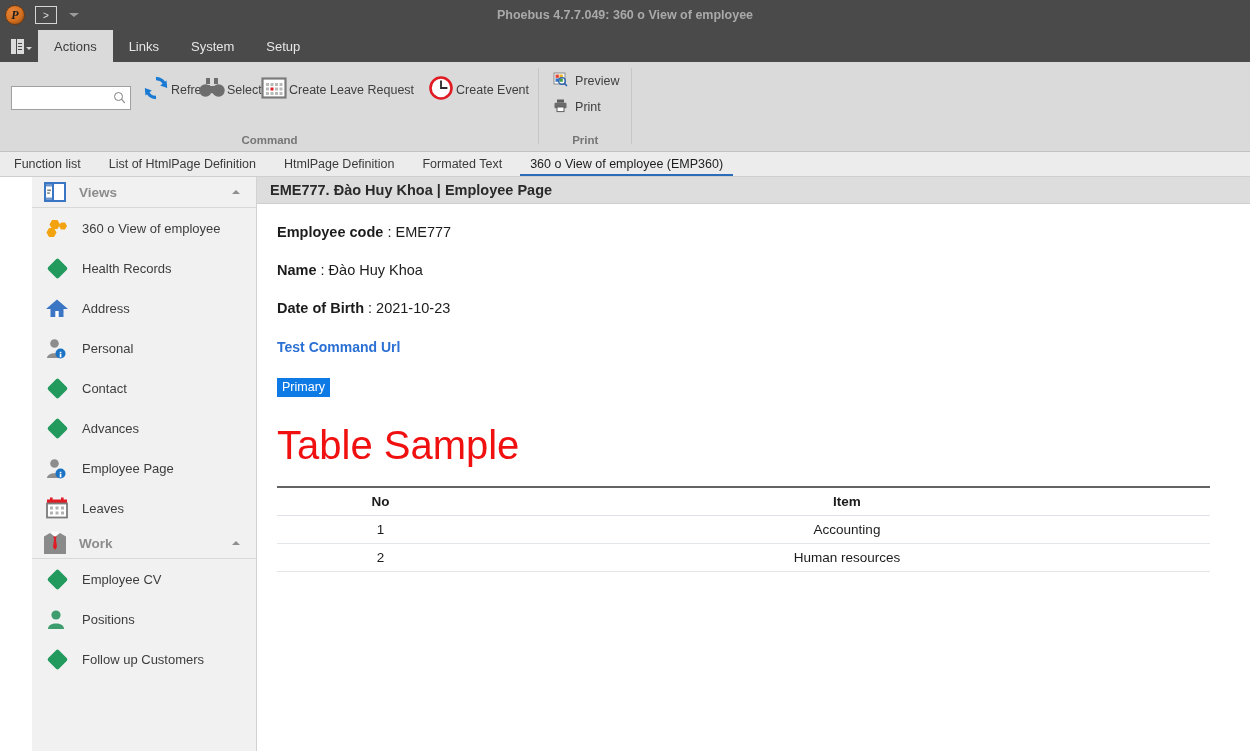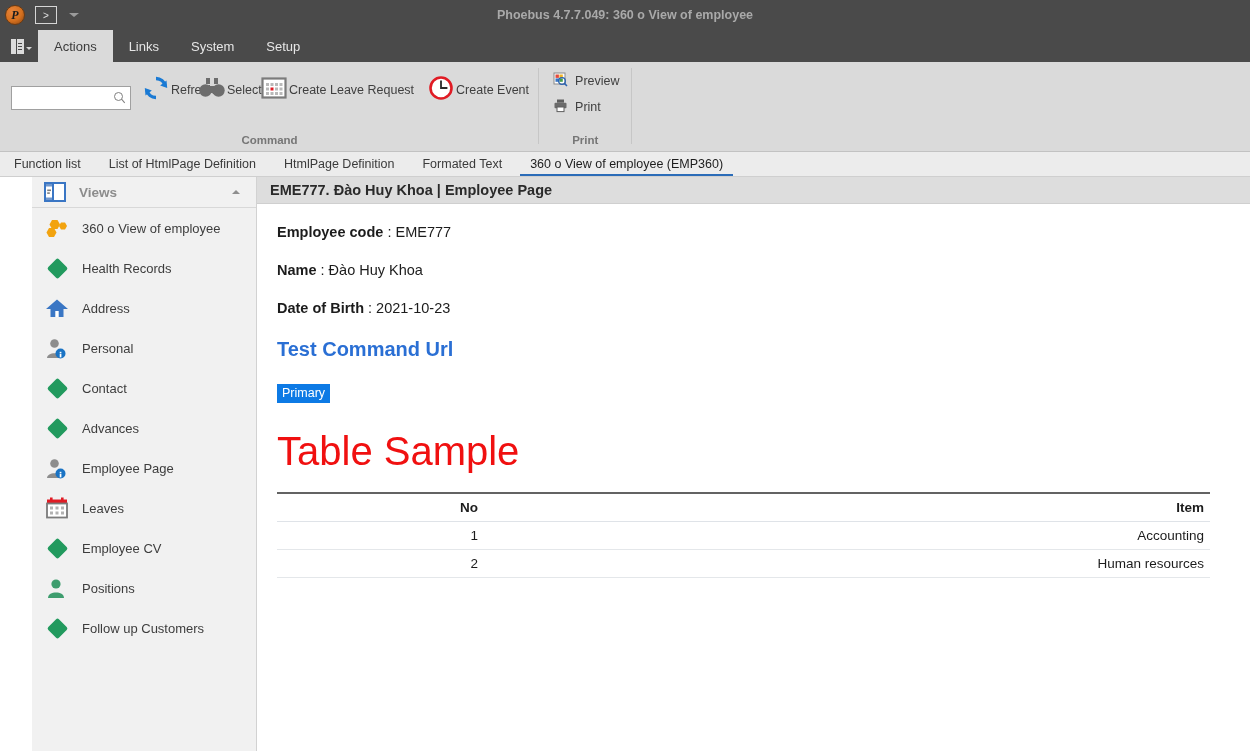--- a/index.html
+++ b/index.html
@@ -294,21 +294,21 @@
     padding-left: 13px;
     font-size: 14.5px;
     font-weight: bold;
     color: #2a2a2a;
   }
   .content { padding: 20px 20px 0 20px; }
   .field { font-size: 14.5px; color: #1c1c1c; margin-bottom: 22px; }
   .field b { font-weight: bold; }
   .cmd-link {
     display: inline-block;
-    font-size: 20px;
+    font-size: 14px;
     font-weight: bold;
     color: #2a6fd4;
     margin-bottom: 22px;
     text-decoration: none;
   }
   .badge {
     display: inline-block;
     background: #0d7ae5;
     color: #ffffff;
     font-size: 12.5px;
@@ -321,21 +321,21 @@
     font-weight: normal;
     margin: 6px 0 18px 0;
     font-family: "Liberation Sans", sans-serif;
   }
   table.sample {
     width: calc(100% - 20px);
     border-collapse: collapse;
     margin-top: 4px;
   }
   table.sample th, table.sample td {
-    text-align: right;
+    text-align: center;
     padding: 6px 6px 6px 6px;
     font-size: 13.5px;
     color: #1c1c1c;
   }
   table.sample thead th {
     font-weight: bold;
     border-top: 2px solid #636363;
     border-bottom: 1px solid #dfe3e8;
   }
   table.sample tbody td {
@@ -576,20 +576,31 @@
             <rect x="16" y="9.5" width="3" height="3"></rect>
             <rect x="5" y="14.5" width="3" height="3"></rect>
               <rect x="10.5" y="14.5" width="3" height="3"></rect>
             <rect x="16" y="14.5" width="3" height="3"></rect>
           </g>
         </svg>
       </span>
       <span>Leaves</span>
     </div>
 
+    <div class="sec-head">
+      <span class="nav-icon">
+        <svg width="26" height="24" viewBox="0 0 26 24">
+          <path d="M8 2 L13 6 L18 2 L24 5.5 L24 23 L2 23 L2 5.5 Z" fill="#8a8a8a"></path>
+          <path d="M9.5 2 L13 5.5 L16.5 2 L16.5 0.8 L9.5 0.8 Z" fill="#ffffff"></path>
+          <path d="M11.3 5.5 L14.7 5.5 L13.9 8 L15 16 L13 19 L11 16 L12.1 8 Z" fill="#e01b24"></path>
+        </svg>
+      </span>
+      <span class="sec-title">Work</span>
+      <span class="chev"></span>
+    </div>
 
     <div class="nav-item">
       <span class="nav-icon">
           <i class="diamond"></i>
         </span>
       <span>Employee CV</span>
     </div>
 
     <div class="nav-item">
       <span class="nav-icon">

